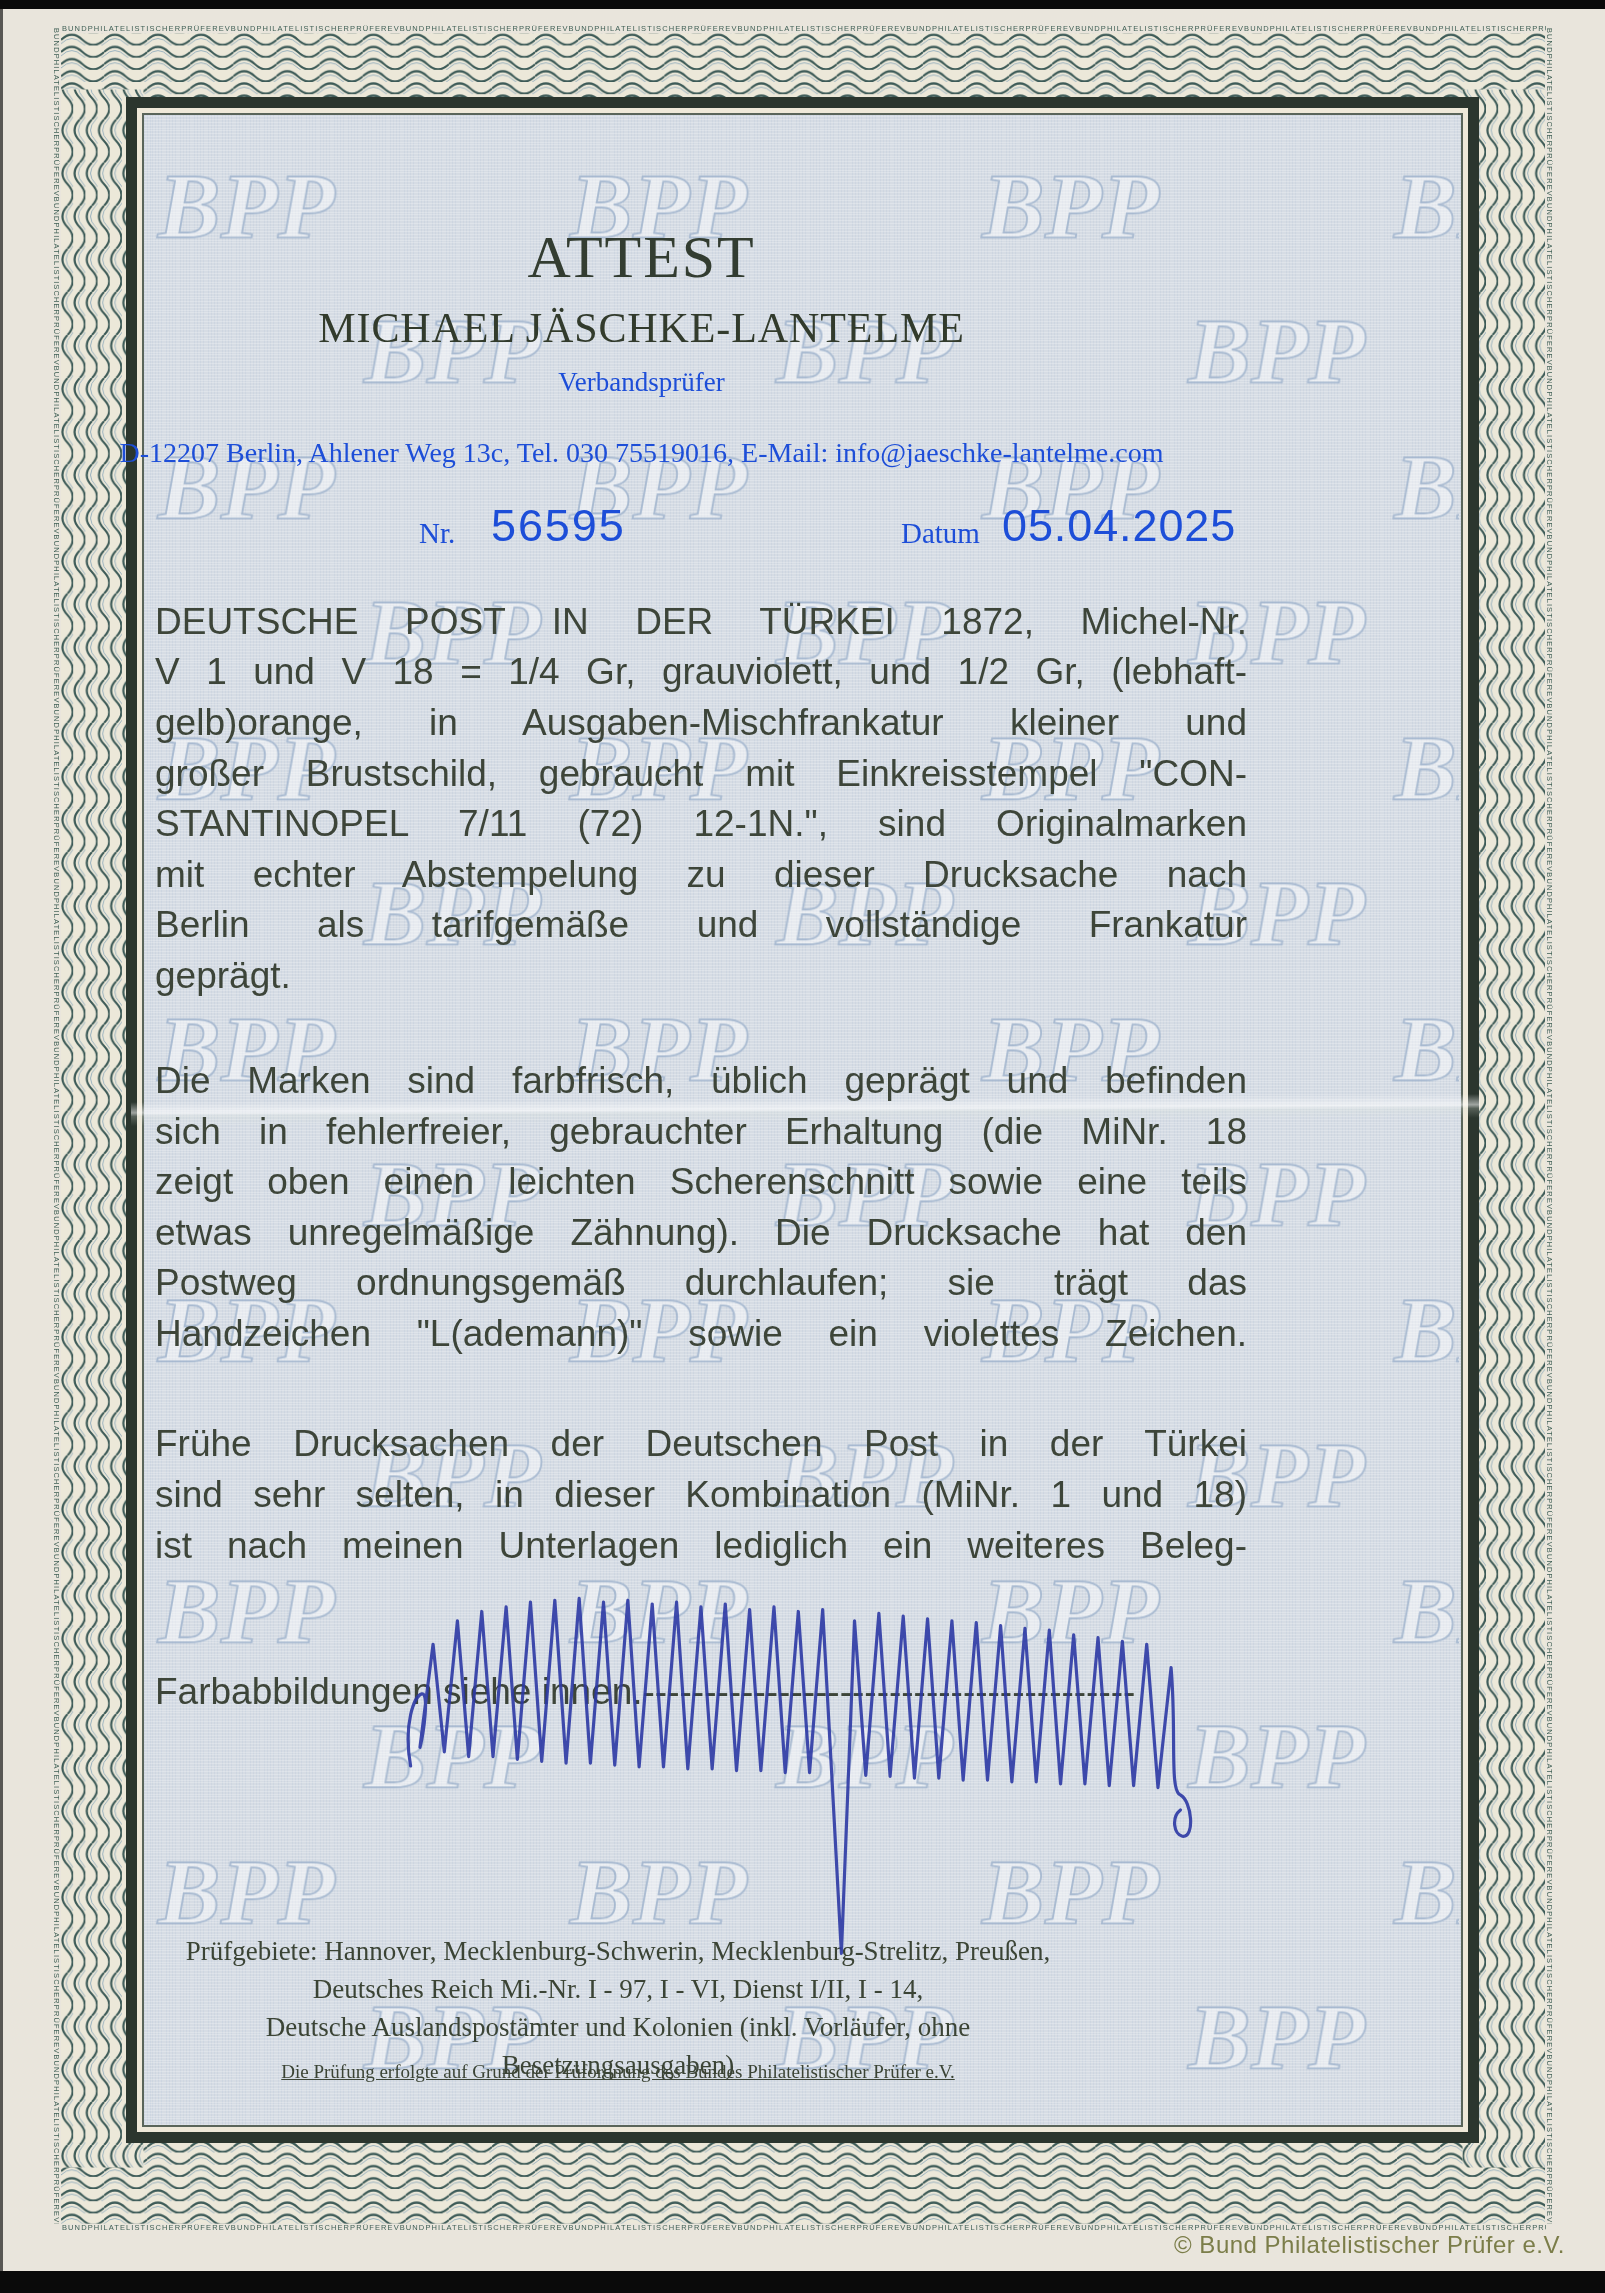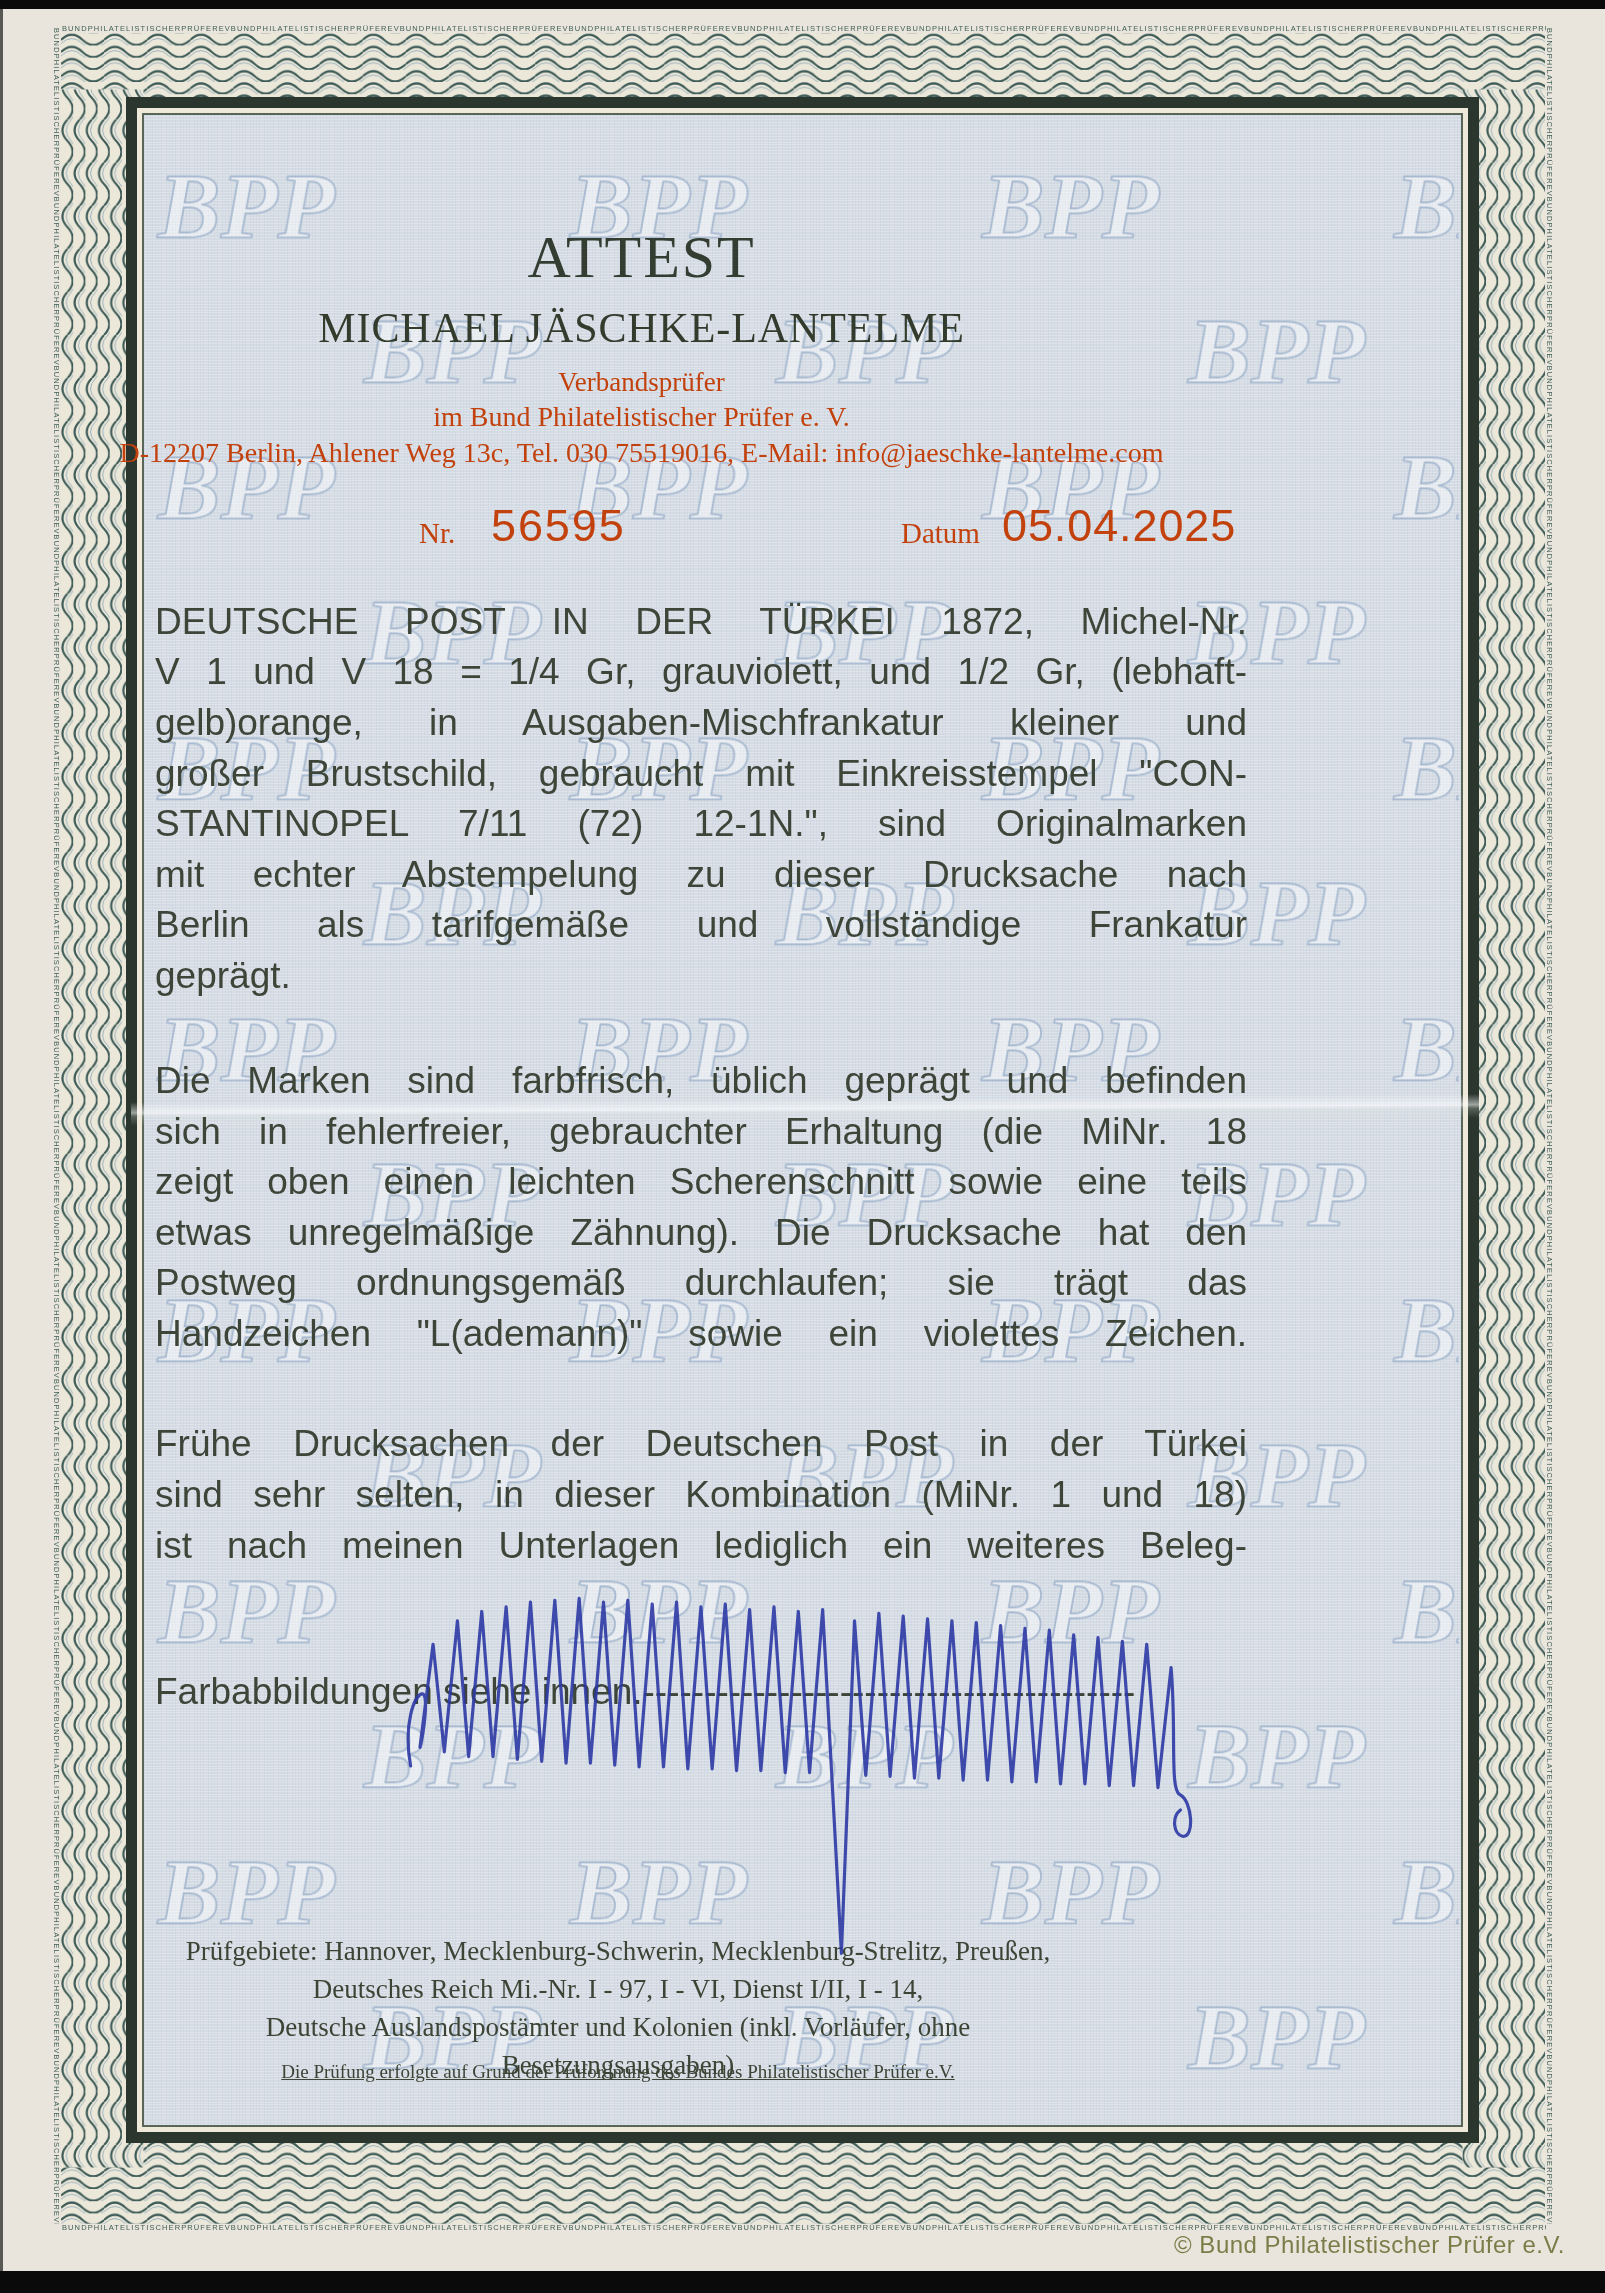--- a/index.html
+++ b/index.html
@@ -52,21 +52,21 @@
   .watermark-svg{position:absolute;left:0;top:0;}
 
   .crease{
     left:131px;top:1098px;width:1349px;height:24px;
     background:linear-gradient(180deg, rgba(255,255,255,0) 0%, rgba(255,255,255,.55) 45%, rgba(220,228,220,.25) 60%, rgba(255,255,255,0) 100%);
     transform:rotate(-0.35deg);
   }
 
   
   .content{left:0;top:0;width:1606px;height:1756px;}
-  .ink{color:#c2410c;}
+  .ink{color:#1d4ed8;}
   .serif{font-family:"Liberation Serif",serif;}
   .sans{font-family:"Liberation Sans",sans-serif;}
 
   .head-col{left:117px;width:1049px;text-align:center;}
   .doc-title{top:223px;font-size:60px;letter-spacing:1.9px;color:#333d31;}
   .examiner{top:304px;font-size:42px;font-weight:normal;letter-spacing:0.9px;color:#323b2c;}
   .role{top:367px;font-size:27px;}
   .org{top:401px;font-size:28px;}
   .contact{top:437px;font-size:28px;}
 
@@ -147,21 +147,20 @@
   </div>
 </div>
 
 <div class="abs crease"></div>
 
 <div class="abs content">
 
   <div class="abs head-col serif doc-title">ATTEST</div>
   <div class="abs head-col serif examiner">MICHAEL JÄSCHKE-LANTELME</div>
   <div class="abs head-col serif role ink">Verbandsprüfer</div>
-  <div class="abs head-col serif org ink">im Bund Philatelistischer Prüfer e. V.</div>
   <div class="abs head-col serif contact ink">D-12207 Berlin, Ahlener Weg 13c, Tel. 030 75519016, E-Mail: info@jaeschke-lantelme.com</div>
 
   <div class="abs serif nr-label ink">Nr.</div>
   <div class="abs sans nr-value ink">56595</div>
   <div class="abs serif date-label ink">Datum</div>
   <div class="abs sans date-value ink">05.04.2025</div>
 
   <div class="abs bodyline" style="top:596px">DEUTSCHE POST IN DER TÜRKEI 1872, Michel-Nr.</div>
   <div class="abs bodyline" style="top:646px">V 1 und V 18 = 1/4 Gr, grauviolett, und 1/2 Gr, (lebhaft-</div>
   <div class="abs bodyline" style="top:697px">gelb)orange, in Ausgaben-Mischfrankatur kleiner und</div>

